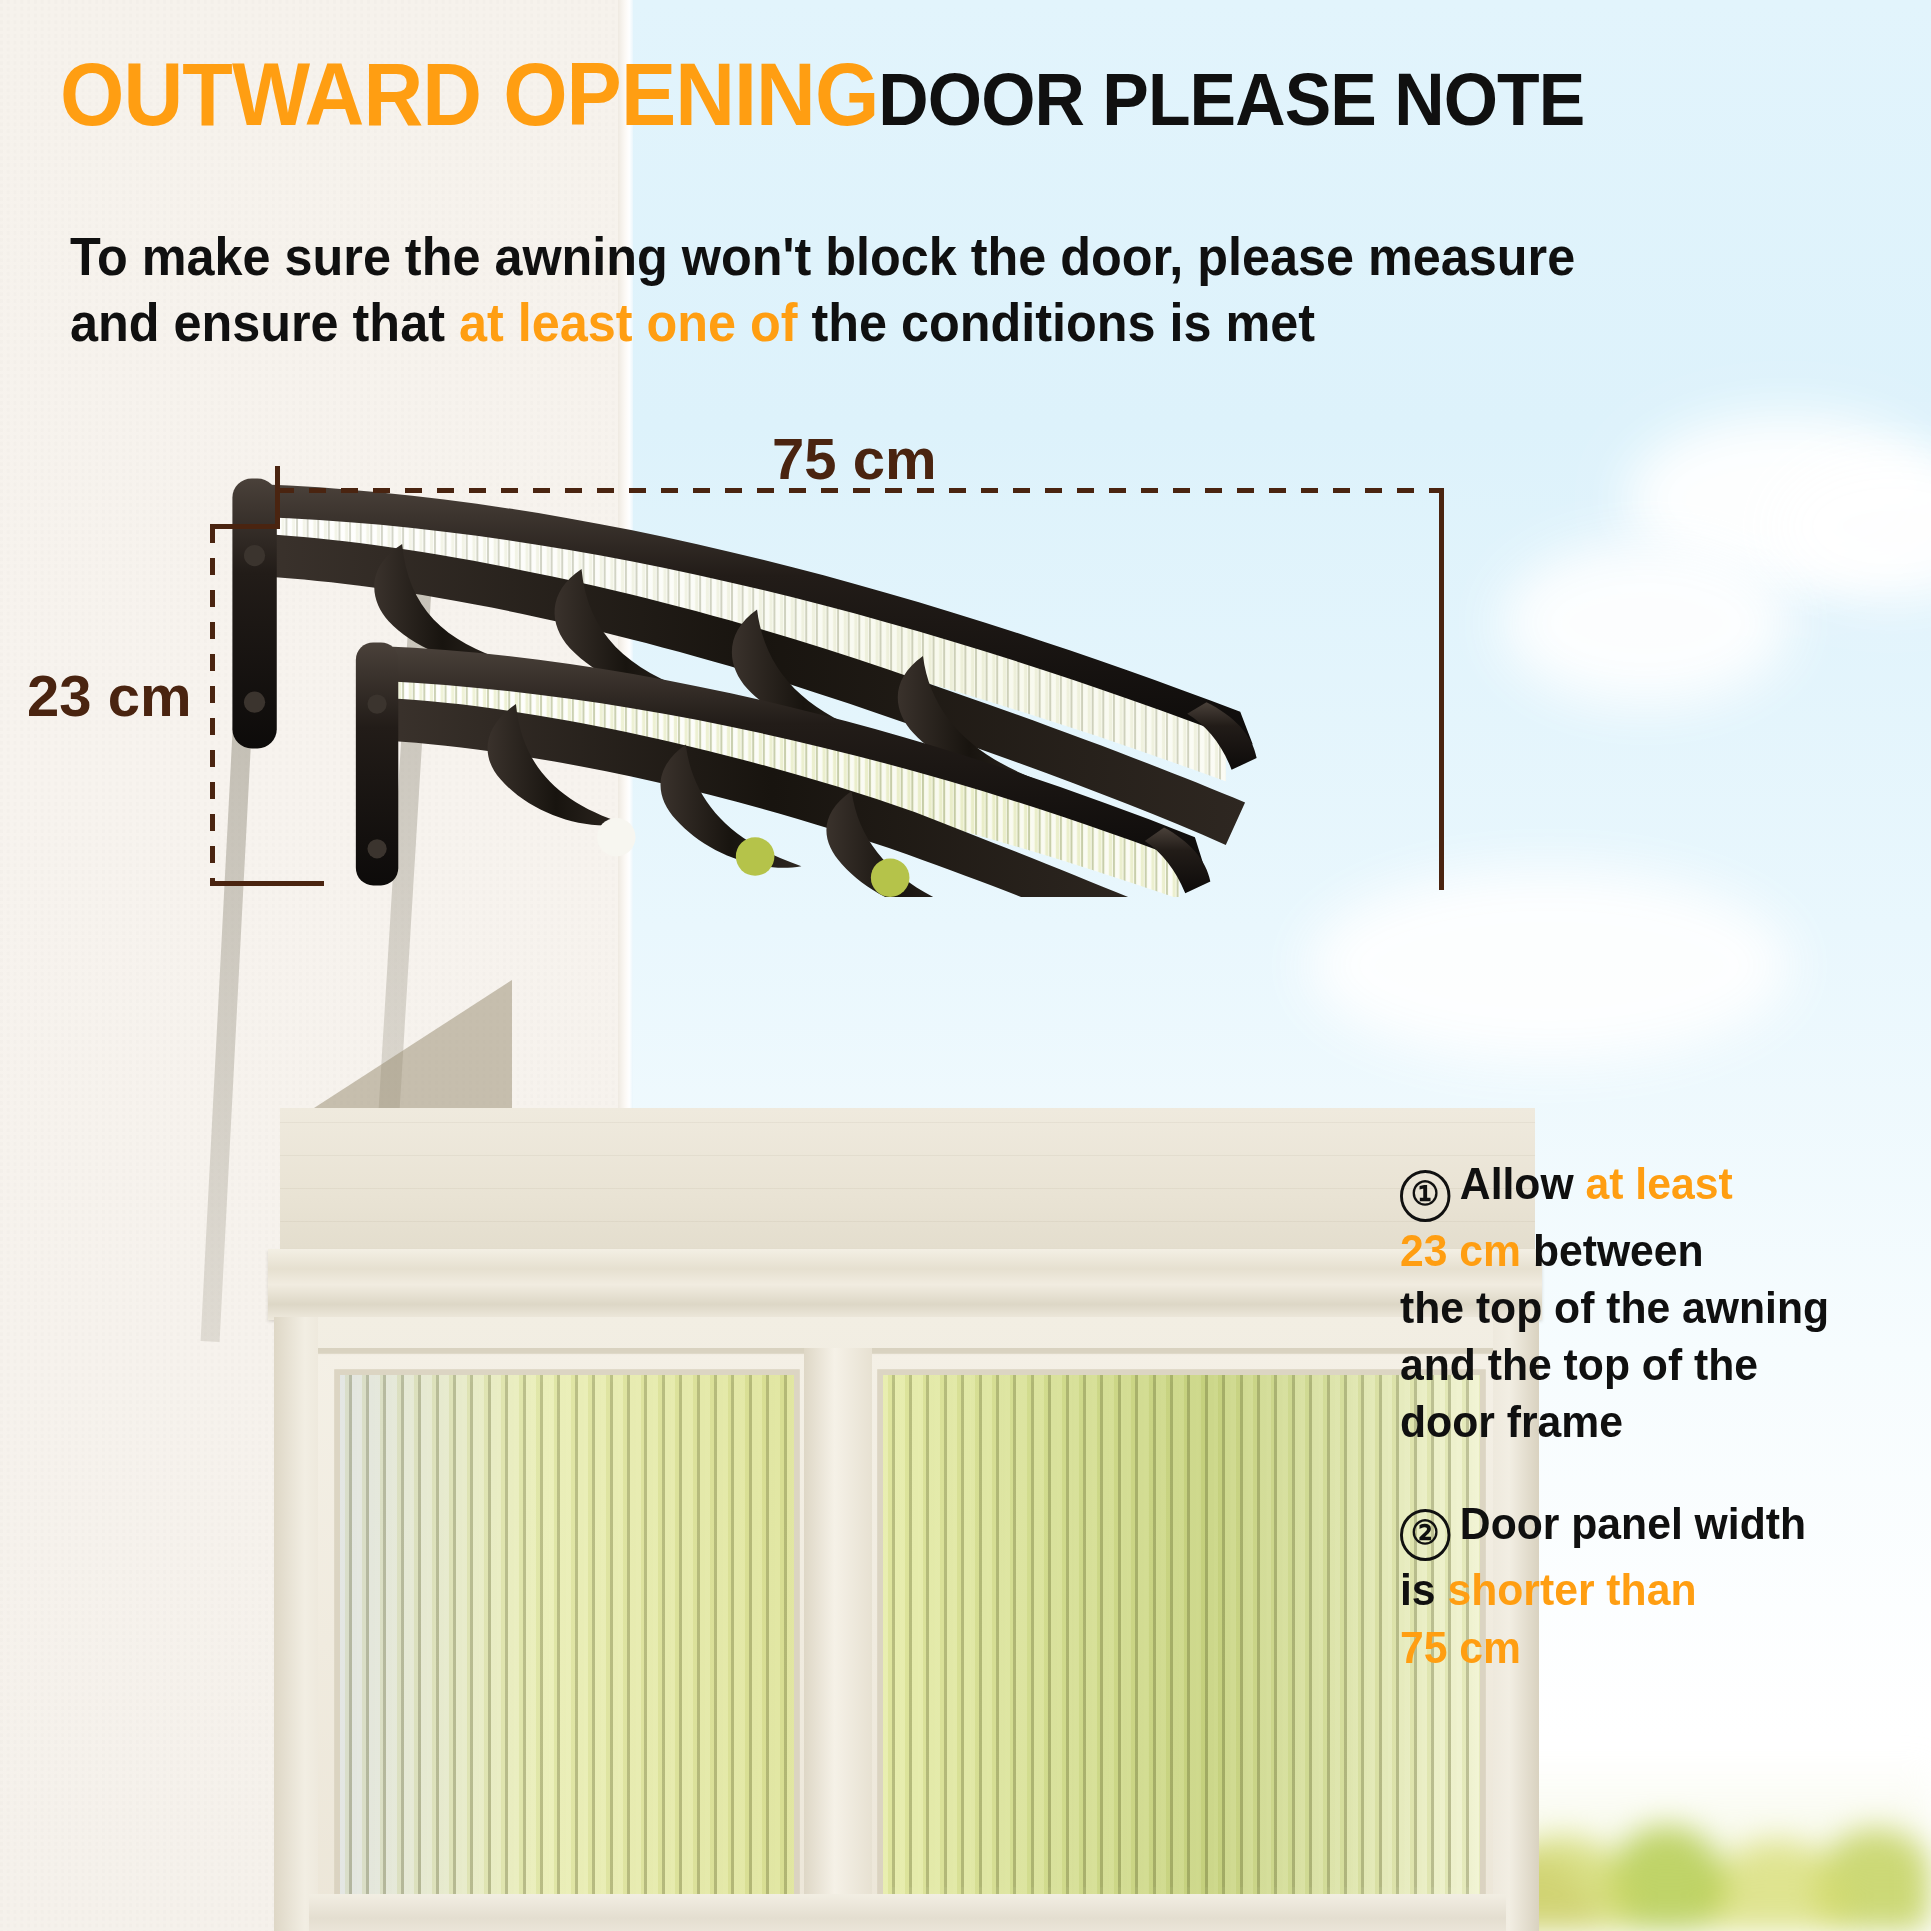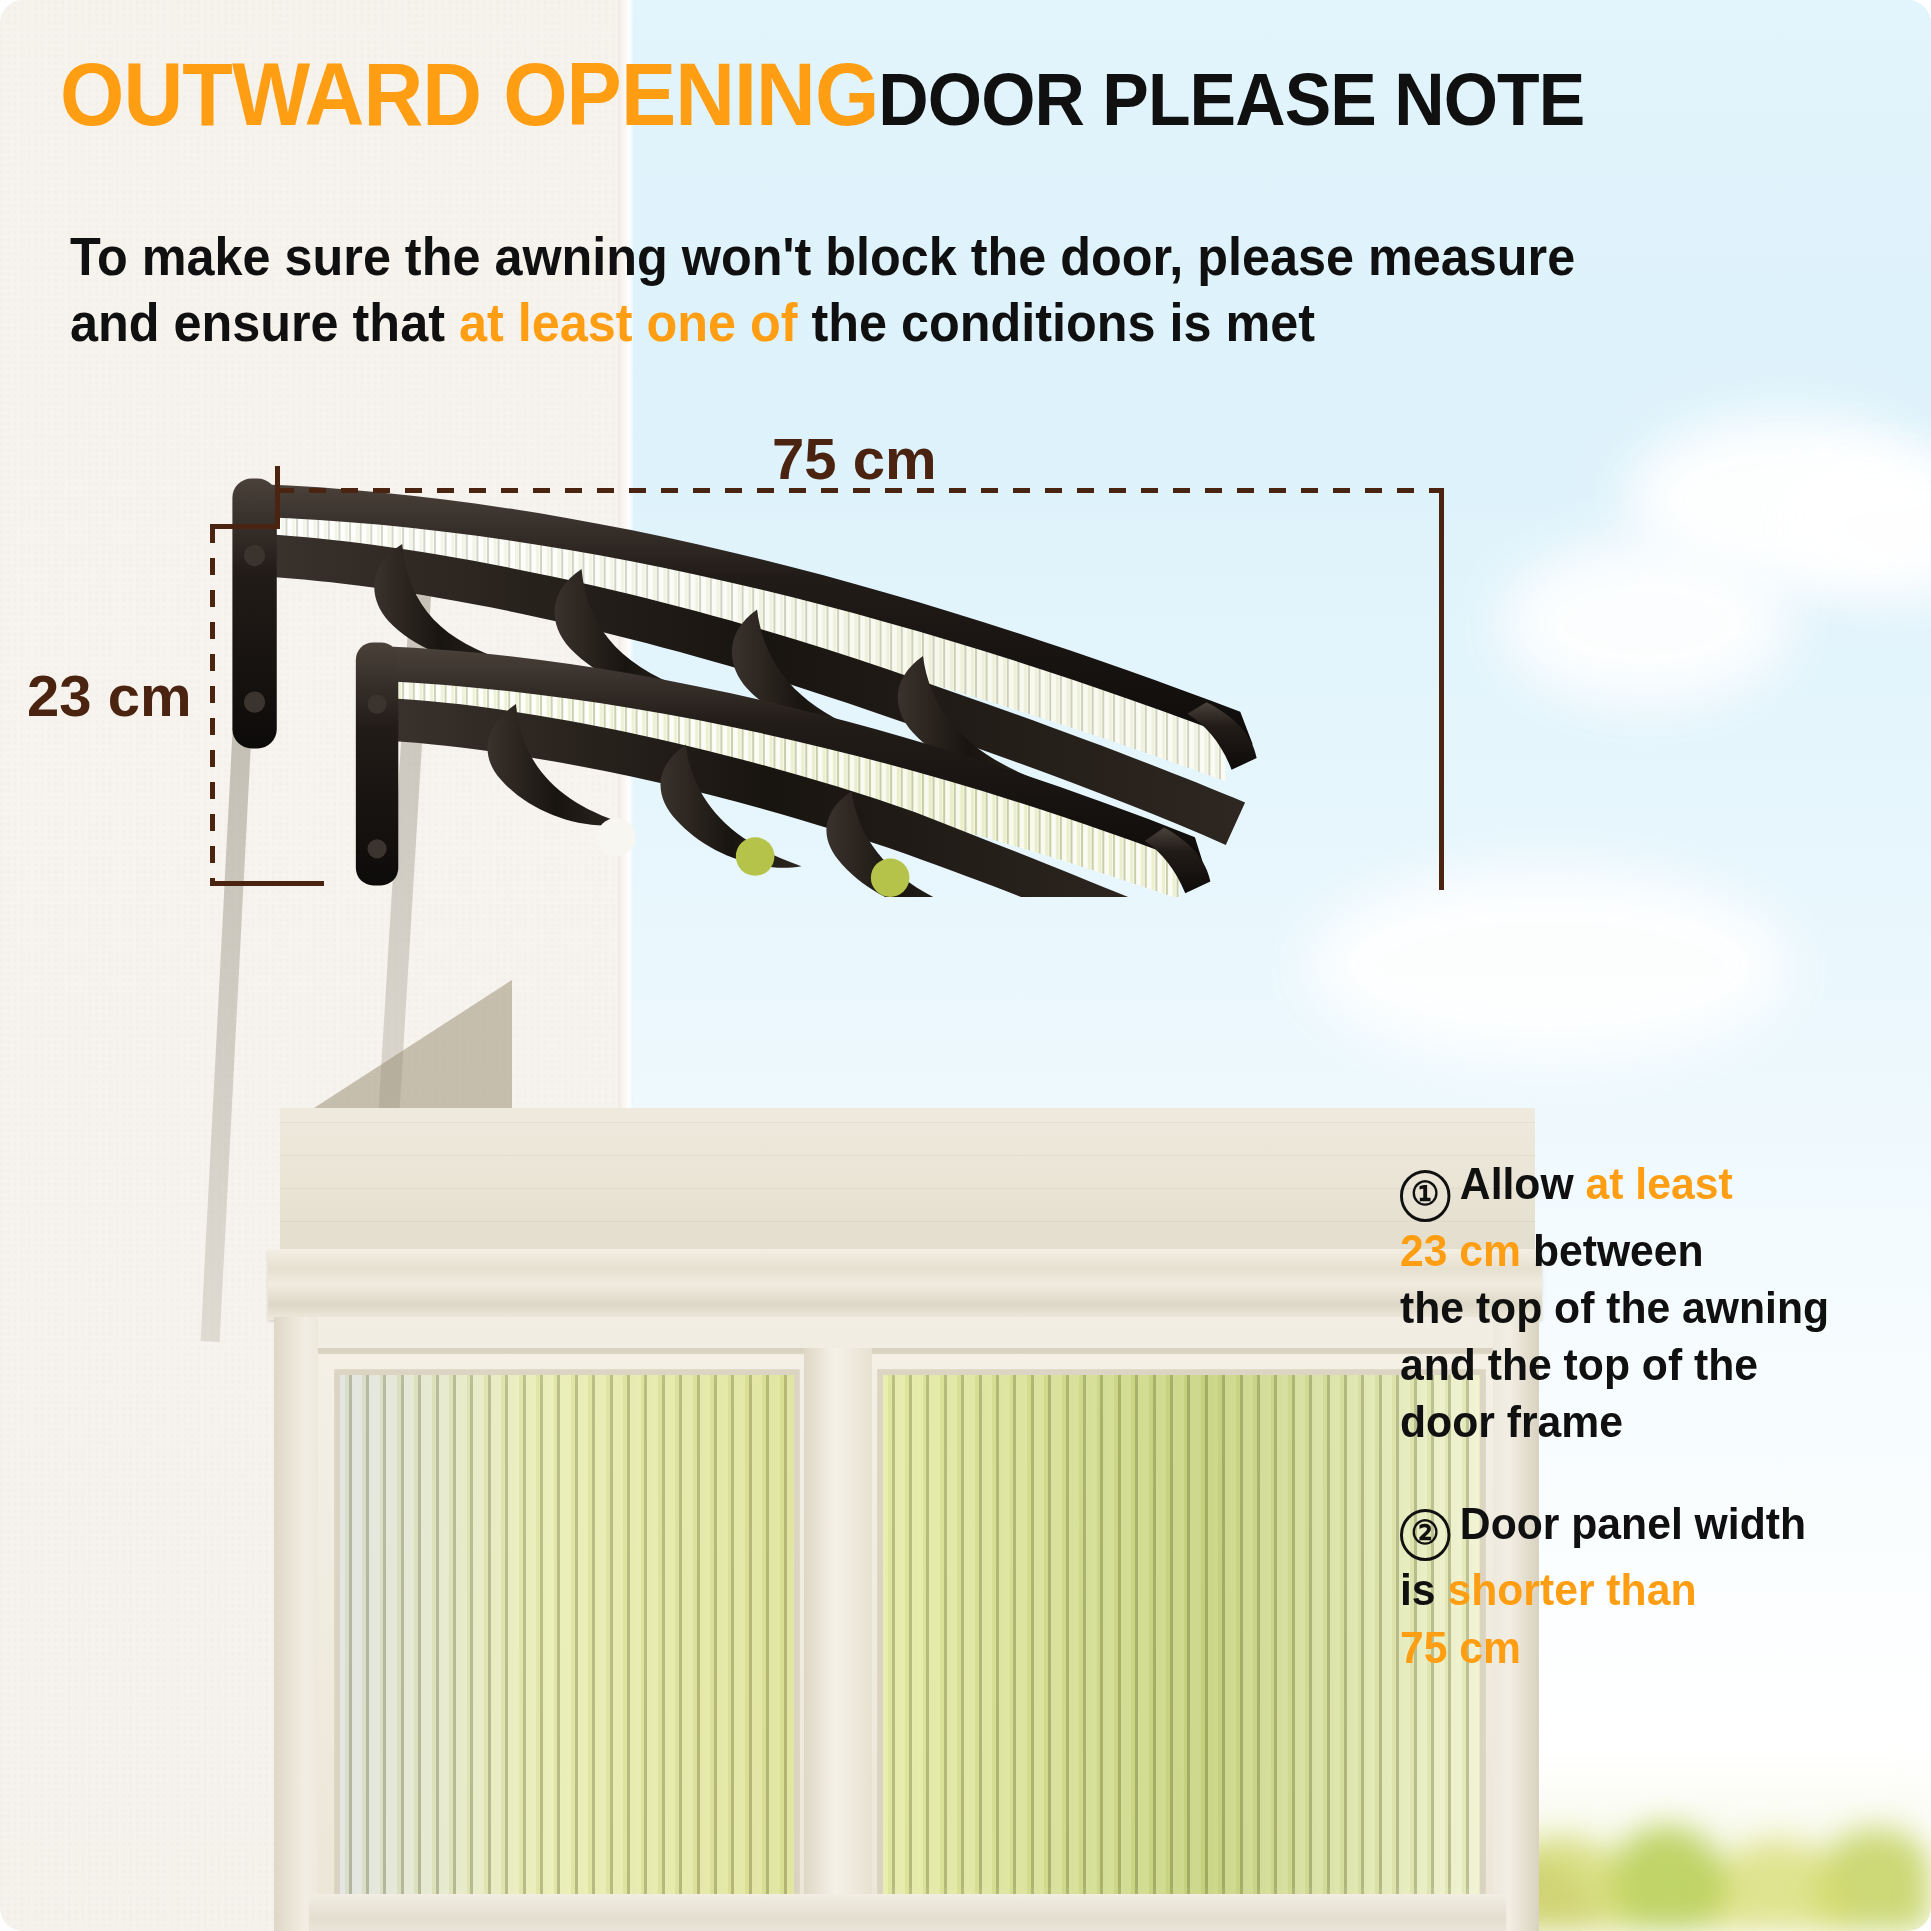--- a/index.html
+++ b/index.html
@@ -1,21 +1,21 @@
 <!DOCTYPE html>
 <html><head>
 <meta charset="utf-8">
 <style>
   html,body{margin:0;padding:0;}
   body{
     width:1931px;height:1931px;overflow:hidden;
     font-family:"Liberation Sans", sans-serif;
     background:#ffffff;
   }
-  #stage{position:relative;width:1931px;height:1931px;overflow:hidden;border-radius:23px;}
+  #stage{position:relative;width:1931px;height:1931px;overflow:hidden;}
 
   
   .bg-wall-left{
     position:absolute;left:0;top:0;width:632px;height:1931px;
     background:
       radial-gradient(circle at 20% 30%, rgba(0,0,0,.012) 0 1.9px, transparent 1.9px),
       linear-gradient(180deg,#f6f2ec 0%,#f7f3ee 40%,#f5f1eb 100%);
     background-size:6.8px 6.8px, 100% 100%;
   }
   .bg-wall-left-edge{

